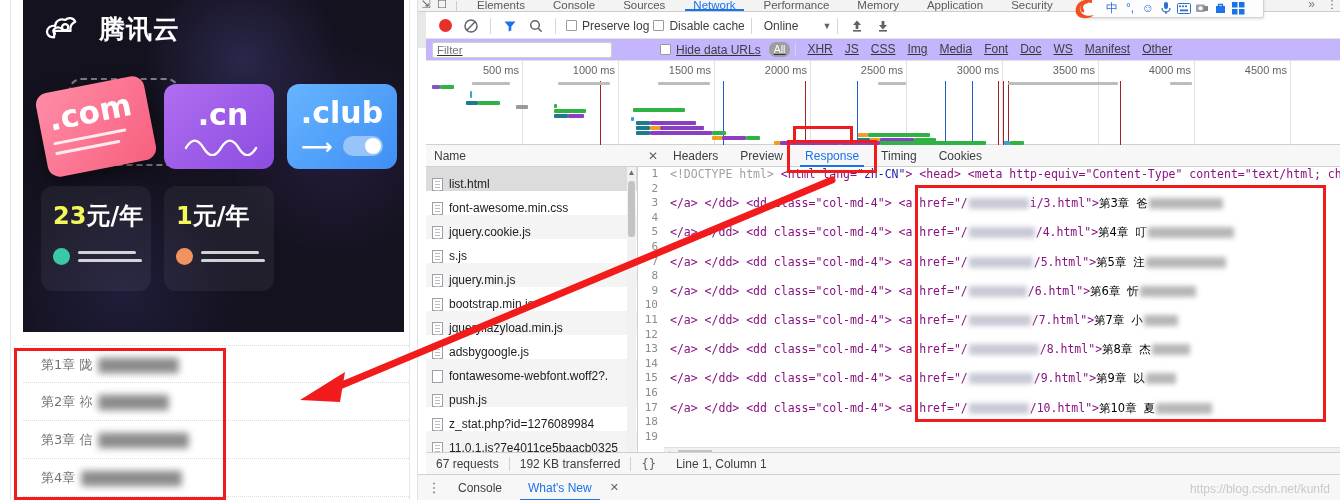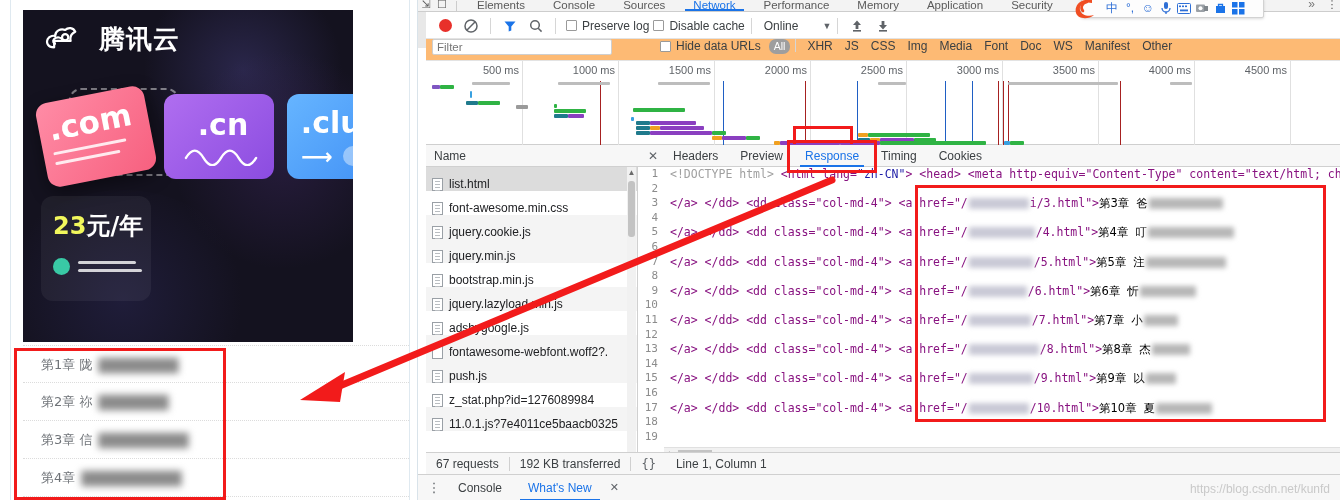--- a/index.html
+++ b/index.html
@@ -20,21 +20,21 @@
     overflow:hidden;
   }
   #left-inner {
     position:absolute; left:10px; top:0; width:400px; height:500px;
     background:#fff;
     border-left:1px solid #dfe9f0;
     border-right:1px solid #dfe9f0;
   }
   
   #ad-banner {
-    position:absolute; left:12px; top:10px; width:330px; height:332px;
+    position:absolute; left:12px; top:0px; width:381px; height:332px;
     background:#14121f; overflow:hidden;
   }
   #ad-banner .glow1 {
     position:absolute; left:120px; top:-40px; width:200px; height:200px;
     border-radius:50%;
     background:radial-gradient(circle, rgba(60,55,110,.55) 0%, rgba(20,18,31,0) 70%);
   }
   #ad-banner .glow2 {
     position:absolute; left:-30px; top:180px; width:260px; height:220px;
     border-radius:50%;
@@ -175,22 +175,22 @@
   .rec-dot { width:13px; height:13px; border-radius:50%; background:#e8302a; }
   .vsep { width:1px; height:16px; background:#d6d6d6; margin:0 6px; }
   .tb-cb { display:flex; align-items:center; gap:5px; margin-left:4px; color:#3c4043; font-size:12px;}
   .cbox { width:11px; height:11px; border:1px solid #9a9a9a; border-radius:1px; background:#fff; }
   .online-sel { display:flex; align-items:center; gap:24px; color:#3c4043; font-size:12px; margin-left:6px;}
   .caret { font-size:9px; color:#5f6368; }
 
   
   #filter-row {
     position:absolute; left:8px; top:39px; right:0; height:22px;
-    display:flex; align-items:flex-start; border-bottom:1px solid #e3e3e3;
-    background:#fdba74; padding-left:6px;
+    display:flex; align-items:center; border-bottom:1px solid #e3e3e3;
+    background:#c4b5fd; padding-left:6px;text-decoration:underline;
   }
   #filter-input {
     width:180px; height:16px; border:1px solid #cfcfcf; border-radius:2px;
     font-size:11.5px; color:#8a8a8a; padding:0 4px; outline:none; background:#fff;
     font-family:"Liberation Sans", sans-serif;
   }
   .hide-urls { display:flex; align-items:center; gap:5px; margin-left:48px; font-size:12px; color:#3c4043;}
   .rtype {
     padding:0 6px; font-size:12px; color:#3c4043; height:15px; line-height:15px;
   }
@@ -388,20 +388,32 @@
         </div>
       </div>
 
       <div class="price-row">
         <div class="price-card">
           <div class="p">
             <span class="num">23</span><span>元/年</span>
           </div>
           <div class="dotline">
             <span class="dot" style="background:#39c9a5"></span>
+            <span class="bars">
+                <i class="w1"></i>
+                <i class="w2"></i>
+              </span>
+          </div>
+        </div>
+        <div class="price-card">
+          <div class="p">
+            <span class="num">1</span><span>元/年</span>
+          </div>
+          <div class="dotline">
+            <span class="dot" style="background:#f0935e"></span>
             <span class="bars">
                 <i class="w1"></i>
                 <i class="w2"></i>
               </span>
           </div>
         </div>
       </div>
     </div>
 
     <div id="chapter-list">
@@ -614,20 +626,24 @@
         <span>list.html</span>
       </div>
     <div class="req-row">
         <span class="doc-ico"></span>
         <span>font-awesome.min.css</span>
       </div>
     <div class="req-row alt">
         <span class="doc-ico"></span>
         <span>jquery.cookie.js</span>
       </div>
+    <div class="req-row">
+        <span class="doc-ico"></span>
+        <span>s.js</span>
+      </div>
     <div class="req-row alt">
         <span class="doc-ico"></span>
         <span>jquery.min.js</span>
       </div>
     <div class="req-row">
         <span class="doc-ico"></span>
         <span>bootstrap.min.js</span>
       </div>
     <div class="req-row alt">
         <span class="doc-ico"></span>

